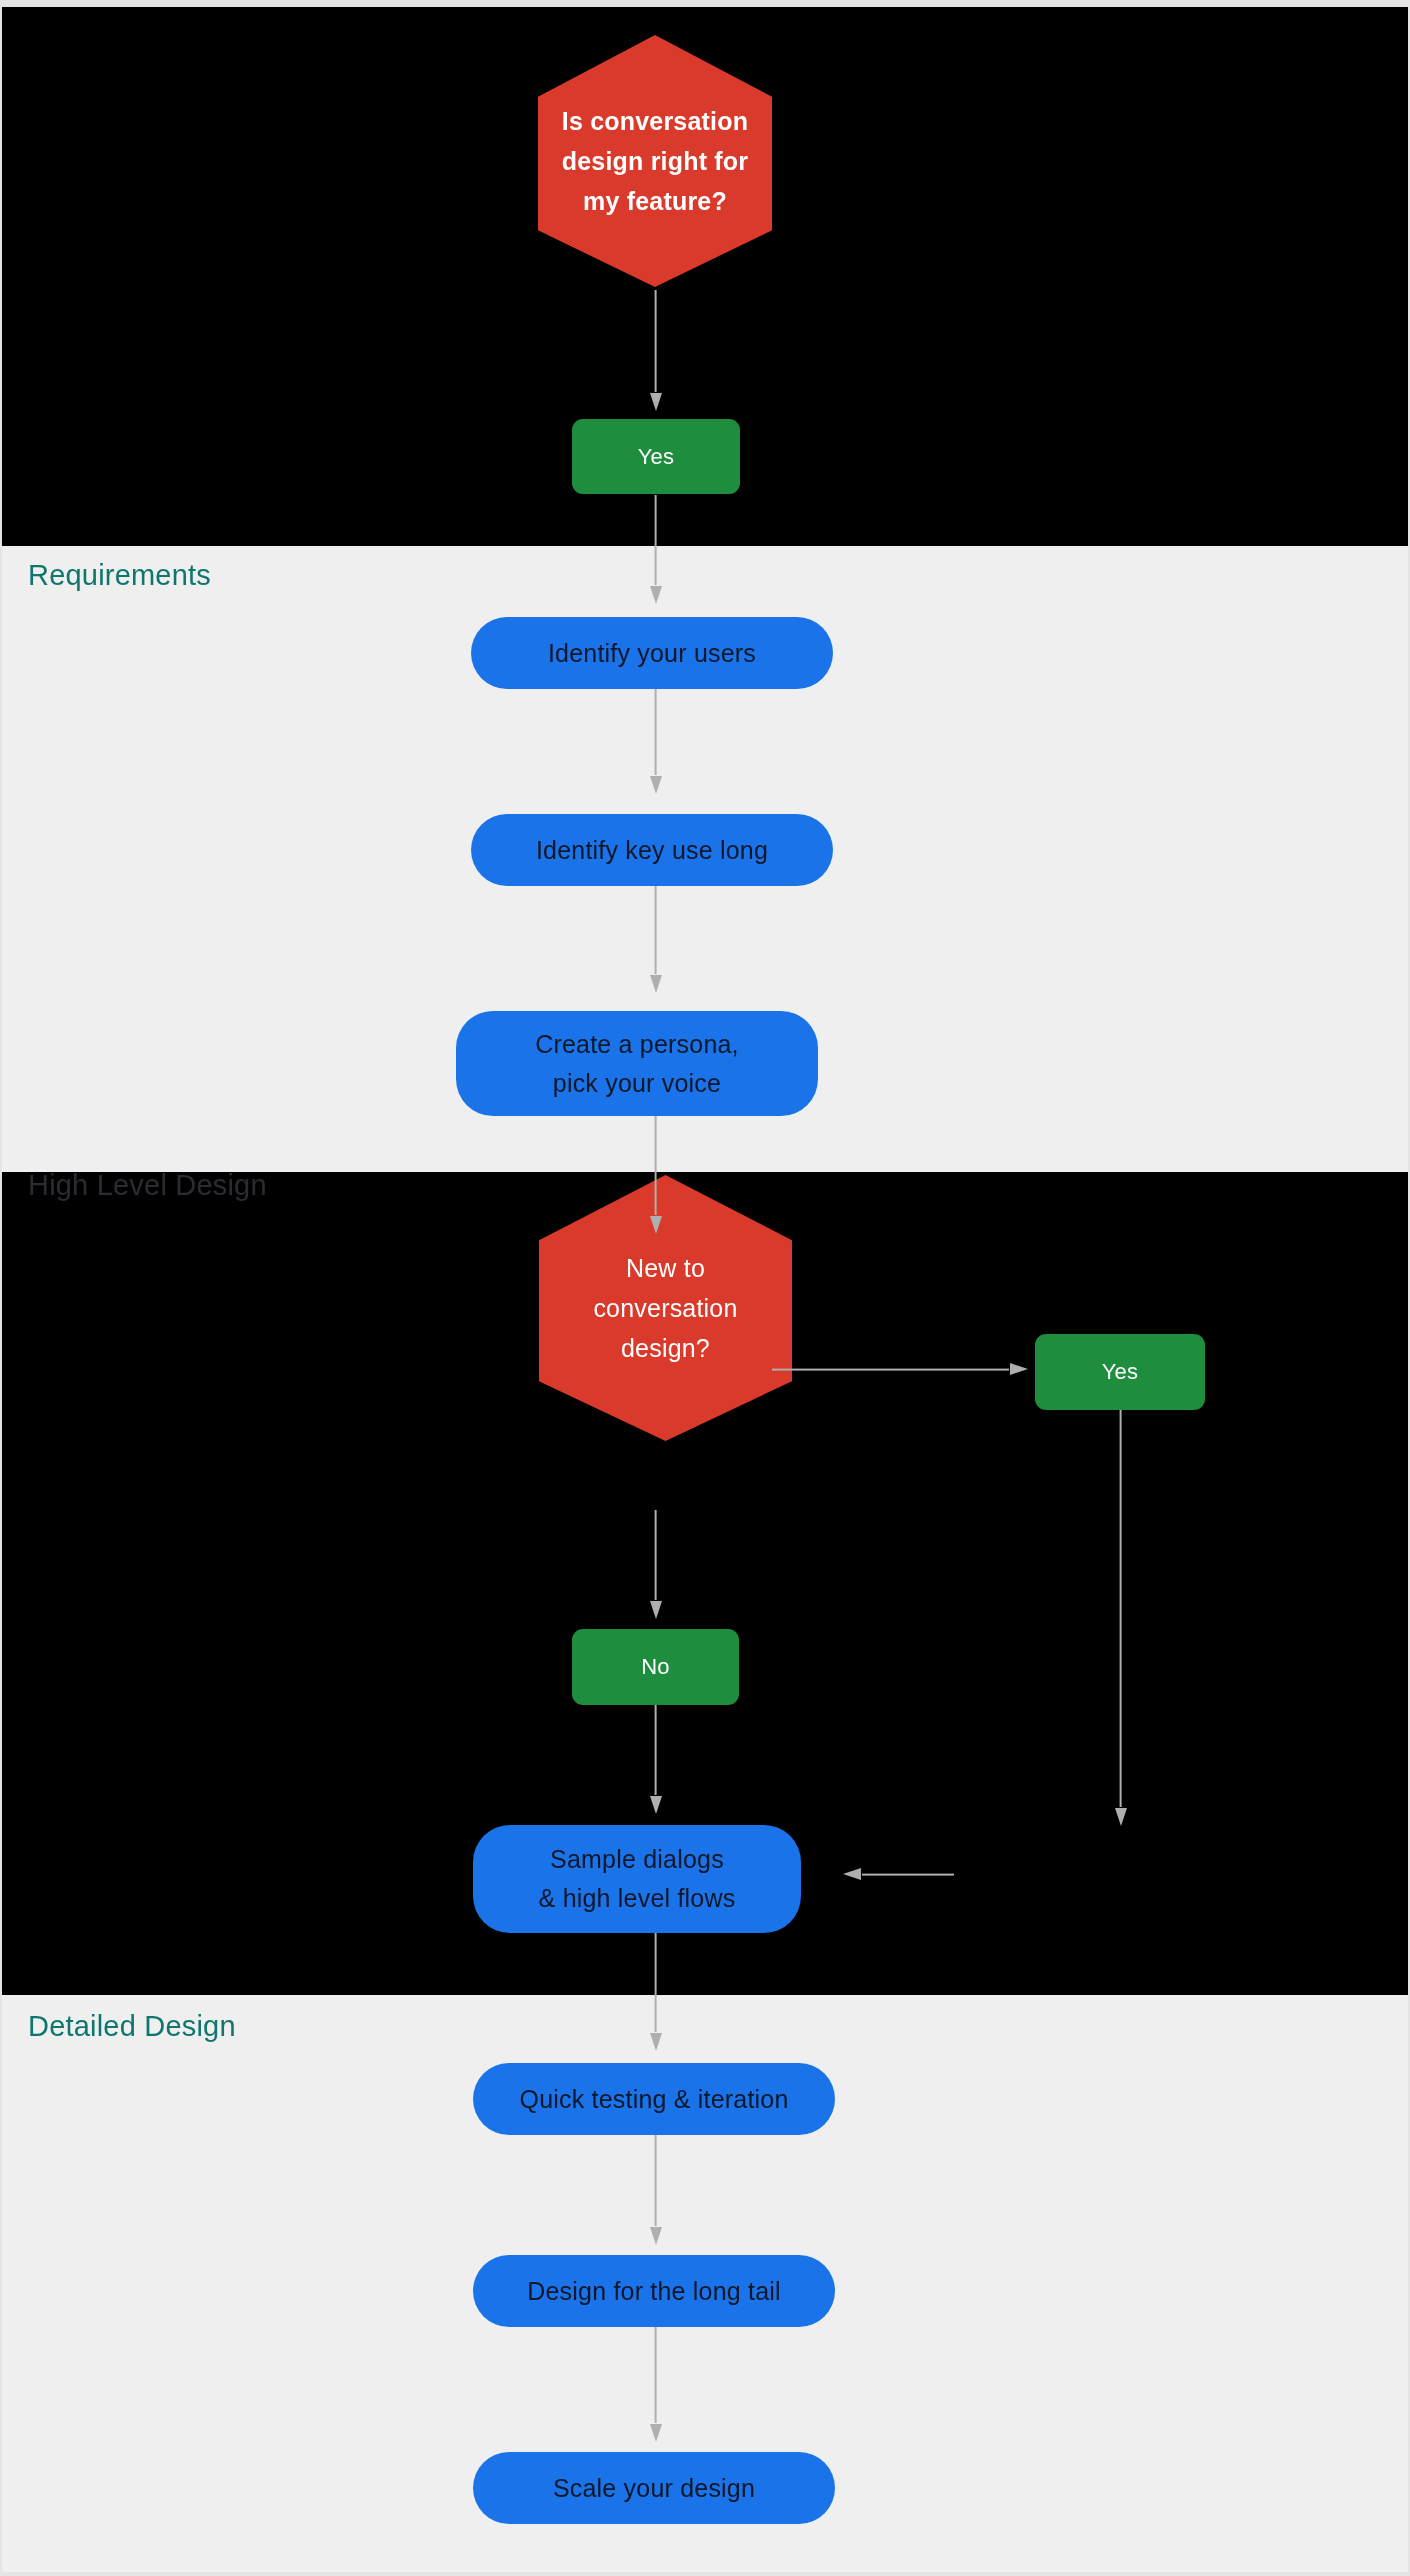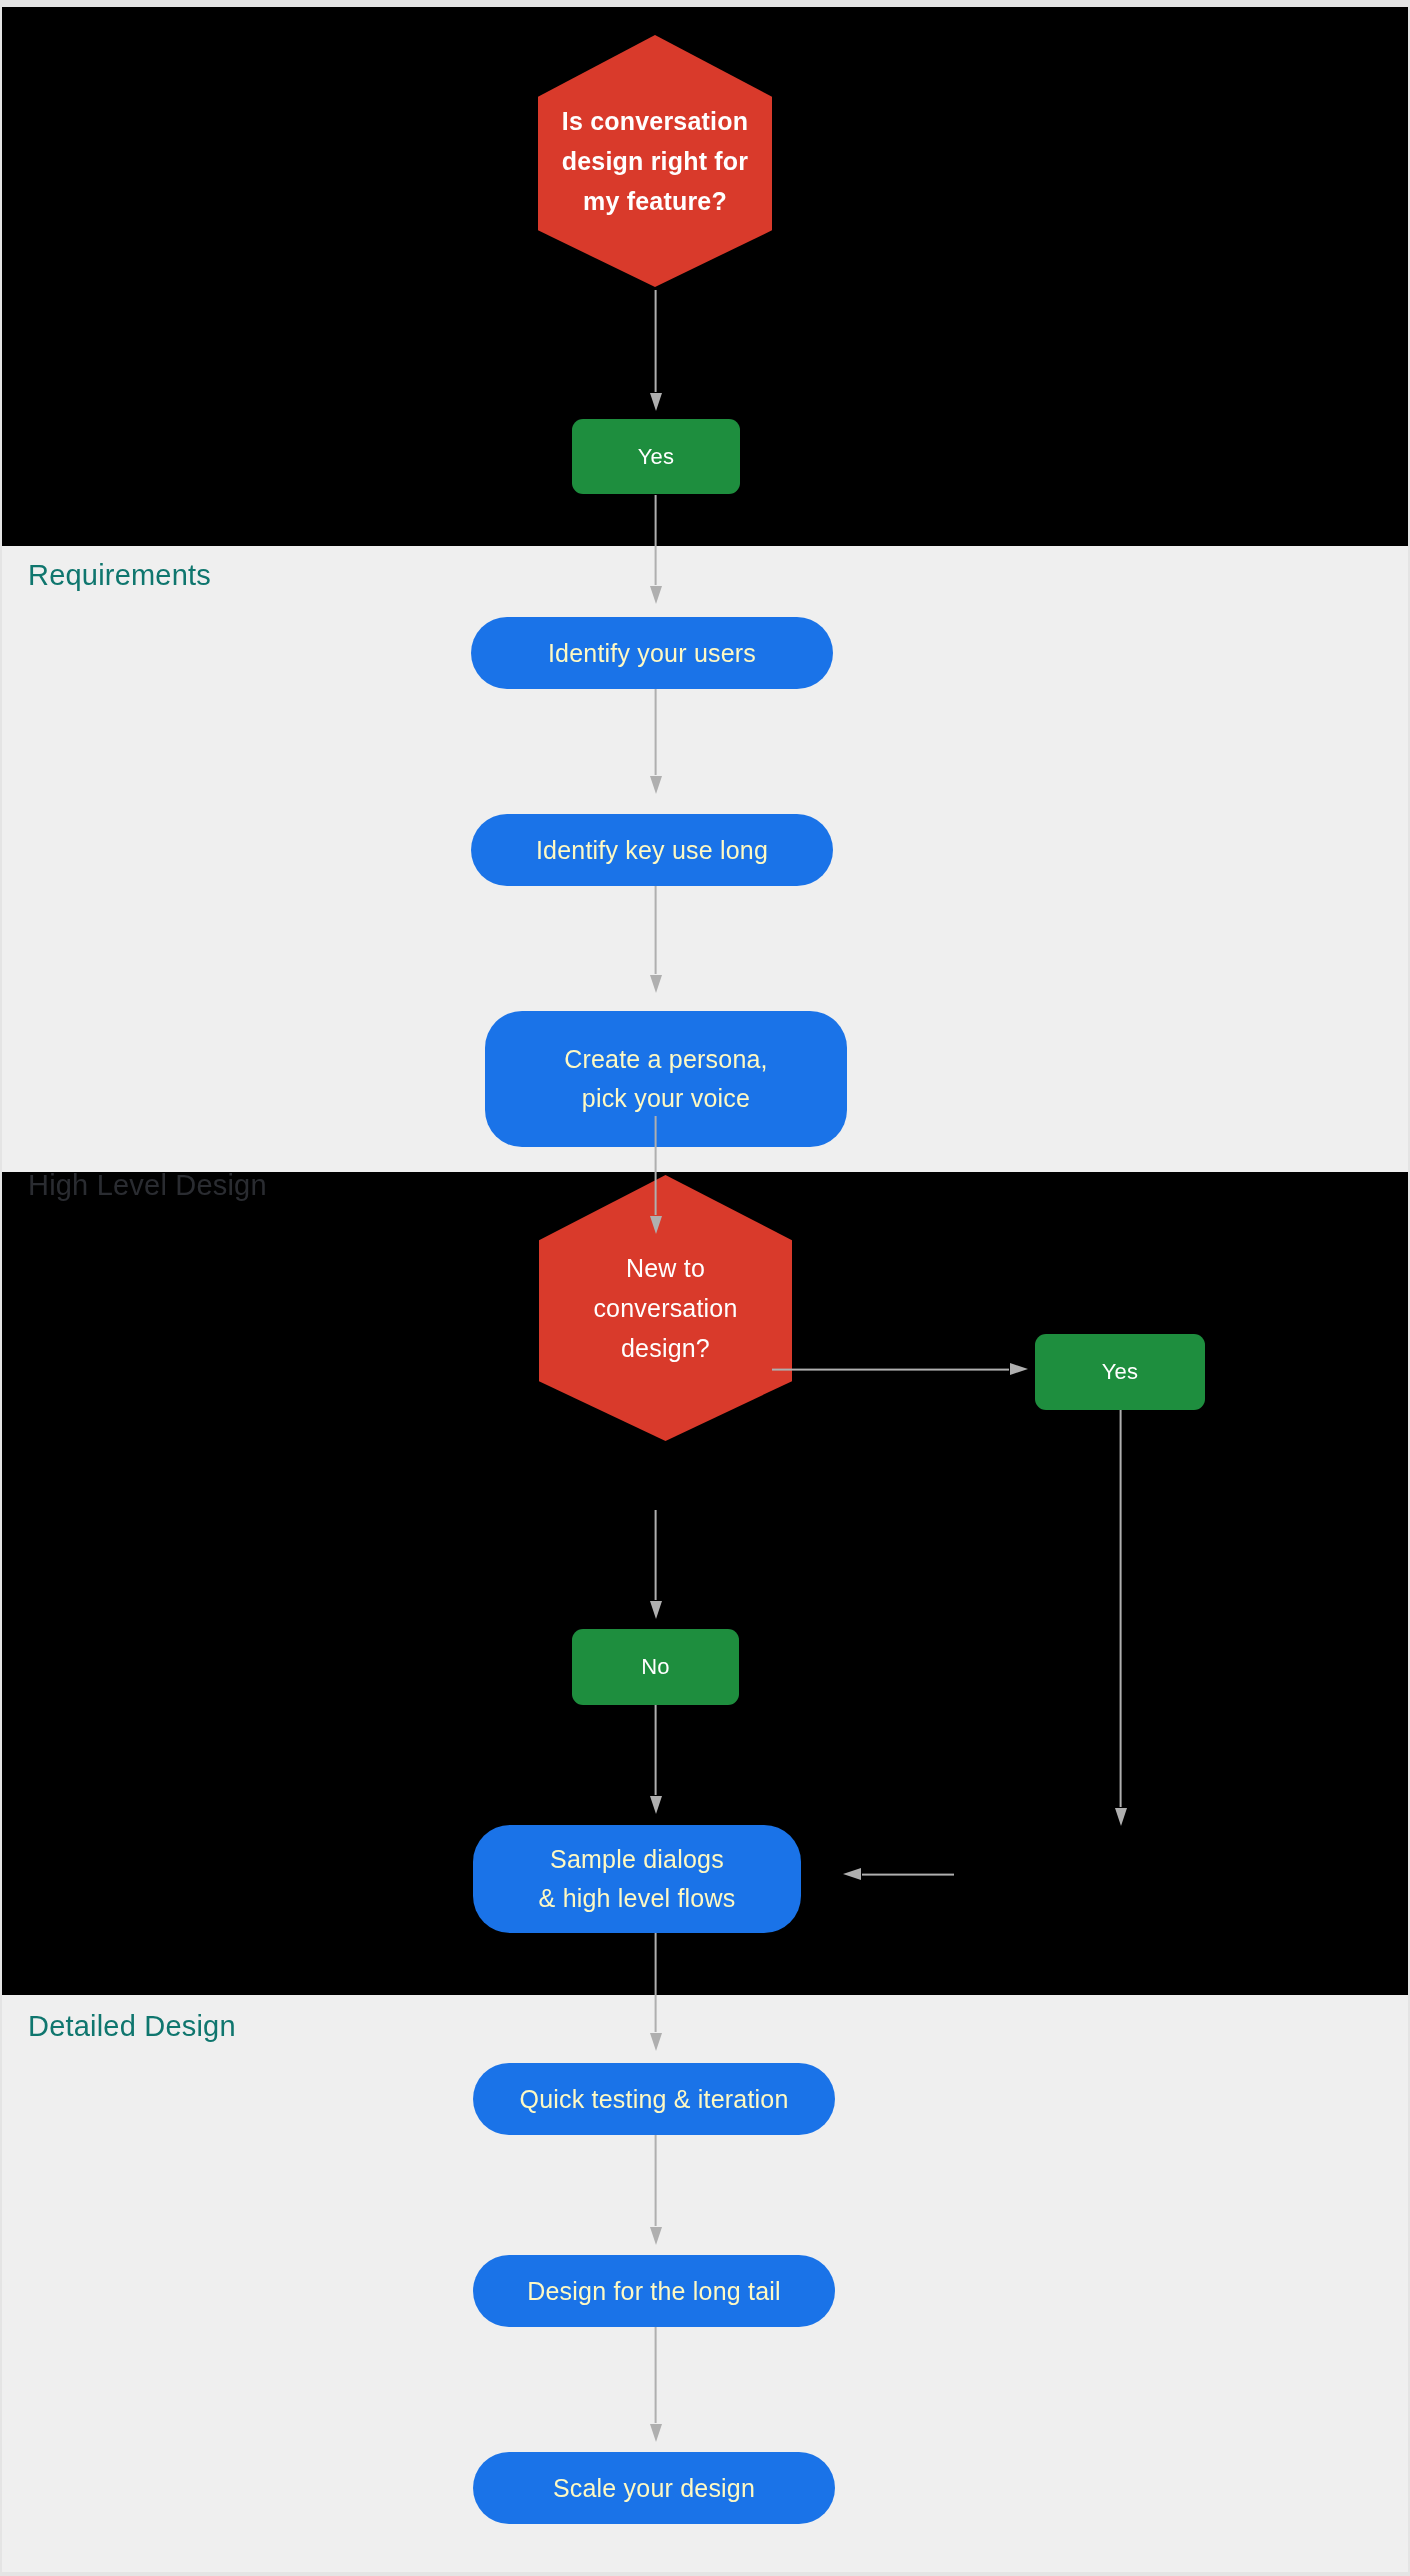--- a/index.html
+++ b/index.html
@@ -42,26 +42,26 @@
 
   
   .btn{position:absolute; z-index:10; background:var(--green); color:#fff; border-radius:11px;
     display:flex; align-items:center; justify-content:center;
     font-size:22px; font-weight:500; letter-spacing:0.2px;}
   #btn-yes1{left:572px; top:419px; width:168px; height:75px;}
   #btn-yes2{left:1035px; top:1334px; width:170px; height:76px;}
   #btn-no1{left:572px; top:1629px; width:167px; height:76px;}
 
   
-  .pill{position:absolute; z-index:10; background:var(--blue); color:#fef9c3; border-radius:37px;
+  .pill{position:absolute; z-index:10; background:var(--blue); color:#0f172a; border-radius:37px;
     display:flex; align-items:center; justify-content:center; text-align:center;
     font-size:25px; font-weight:500; line-height:39px; white-space:pre-line; letter-spacing:0.2px;}
   #pill-users{left:471px; top:617px; width:362px; height:72px;}
   #pill-usecases{left:471px; top:814px; width:362px; height:72px;}
-  #pill-persona{left:485px; top:1011px; width:362px; height:136px;}
+  #pill-persona{left:456px; top:1011px; width:362px; height:105px;}
   #pill-sample{left:473px; top:1825px; width:328px; height:108px;}
   #pill-learn{left:954px; top:1837px; width:362px; height:76px;}
   #pill-quick{left:473px; top:2063px; width:362px; height:72px;}
   #pill-longtail{left:473px; top:2255px; width:362px; height:72px;}
   #pill-scale{left:473px; top:2452px; width:362px; height:72px;}
 
   
   .arrow-v{position:absolute; z-index:10; width:13px;}
   .arrow-v .line{position:absolute; left:50%; transform:translateX(-50%); top:0; bottom:18.6px; width:2.8px; background:var(--arrow);}
   .arrow-v .head{position:absolute; left:50%; transform:translateX(-50%); bottom:0; width:0; height:0;

